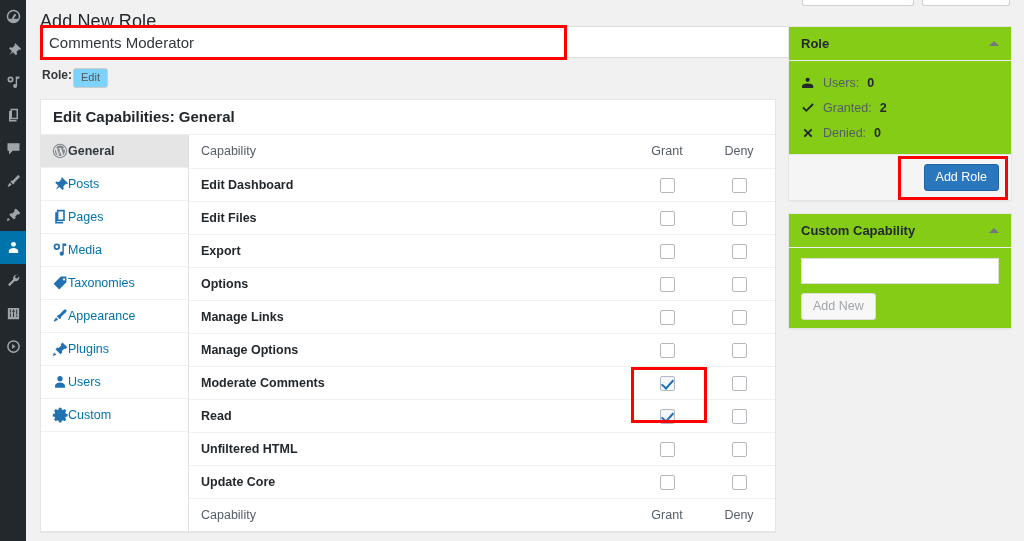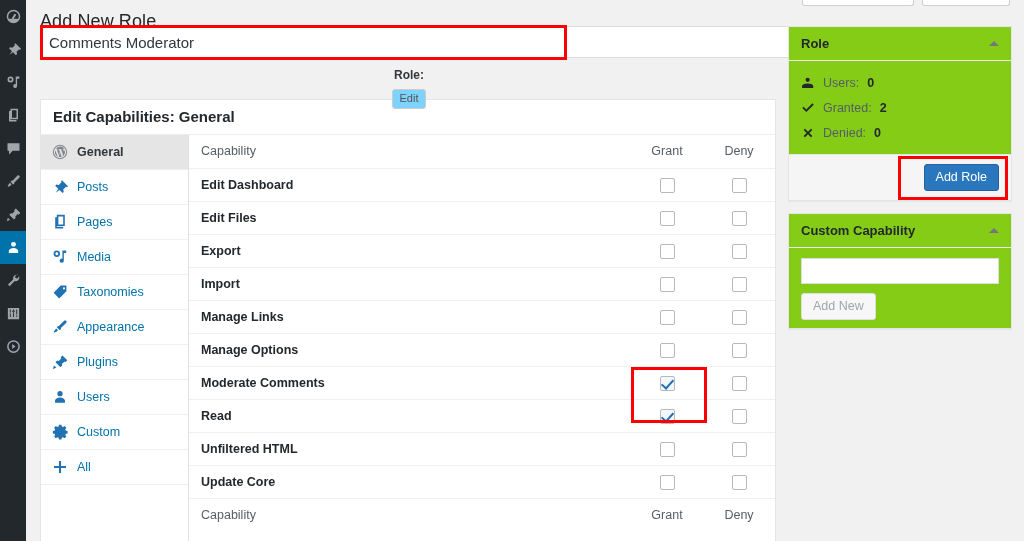--- a/index.html
+++ b/index.html
@@ -88,24 +88,23 @@
   .annot {
     position: absolute;
     border: 3px solid #ff0000;
     pointer-events: none;
     z-index: 30;
   }
   .annot.title-annot { left: 0; top: -1px; width: 527px; height: 35px; }
 
   .role-line {
     margin-top: 10px;
-    display: flex; align-items: center; gap: 7px;
+    display: flex; align-items: flex-start; gap: 1px;
     height: 22px;
     padding-left: 2px;
-    flex-direction: column;
   }
   .role-line .lbl { font-weight: bold; font-size: 12px; color: #32373c; }
   .role-edit-btn {
     font-family: "Liberation Sans", sans-serif;
     font-size: 11px;
     color: #555;
     background: #7dd3fc;
     border: 1px solid #ccc;
     border-radius: 3px;
     padding: 1px 7px 2px;
@@ -130,23 +129,22 @@
 
   .capwrap { display: flex; }
   .tabs {
     width: 148px;
     flex: 0 0 148px;
     border-right: 1px solid #e1e1e1;
     background: #fff;
   }
   .tab {
     display: flex; align-items: center;
-    gap: 9px;
     height: 33px;
-    padding: 17px 10px;
+    padding: 0 10px;
     border-bottom: 1px solid #f0f0f0;
     font-size: 12.5px;
     color: #0073aa;
     cursor: pointer;
   }
   .tab.active {
     background: #e5e5e5;
     color: #32373c;
     font-weight: bold;
   }
@@ -464,28 +462,20 @@
                 <span class="tlabel">Users</span>
               </div>
               <div class="tab">
                 <span class="ico">
                   <svg width="16" height="16" viewBox="0 0 20 20">
                     <path class="g" d="M10 6.4a3.6 3.6 0 100 7.2 3.6 3.6 0 000-7.2zm0 2a1.6 1.6 0 110 3.2 1.6 1.6 0 010-3.2zM8.7 1l-.4 2.2-1.7.7-1.8-1.3-2.2 2.2 1.3 1.8-.7 1.7L1 8.7v3.1l2.2.4.7 1.7-1.3 1.8 2.2 2.2 1.8-1.3 1.7.7.4 2.2h3.1l.4-2.2 1.7-.7 1.8 1.3 2.2-2.2-1.3-1.8.7-1.7 2.2-.4V8.7l-2.2-.4-.7-1.7 1.3-1.8-2.2-2.2-1.8 1.3-1.7-.7L11.8 1H8.7z"></path>
                   </svg>
                 </span>
                 <span class="tlabel">Custom</span>
               </div>
-              <div class="tab">
-                <span class="ico">
-                  <svg width="16" height="16" viewBox="0 0 20 20">
-                    <path class="g" d="M8.7 2.5h2.6v6.2h6.2v2.6h-6.2v6.2H8.7v-6.2H2.5V8.7h6.2V2.5z"></path>
-                  </svg>
-                </span>
-                <span class="tlabel">All</span>
-              </div>
               <div class="filler"></div>
             </div>
 
           <div class="captable">
             <table class="ctbl">
               <thead>
                 <tr>
                   <th>Capability</th>
                   <th class="c-grant">Grant</th>
                   <th class="c-deny">Deny</th>
@@ -501,21 +491,21 @@
                     <td class="c-name">Edit Files</td>
                     <td class="c-grant"><span class="cbx"></span></td>
                     <td class="c-deny"><span class="cbx"></span></td>
                   </tr>
                   <tr>
                     <td class="c-name">Export</td>
                     <td class="c-grant"><span class="cbx"></span></td>
                     <td class="c-deny"><span class="cbx"></span></td>
                   </tr>
                   <tr>
-                    <td class="c-name">Import</td>
+                    <td class="c-name">Options</td>
                     <td class="c-grant"><span class="cbx"></span></td>
                     <td class="c-deny"><span class="cbx"></span></td>
                   </tr>
                   <tr>
                     <td class="c-name">Manage Links</td>
                     <td class="c-grant"><span class="cbx"></span></td>
                     <td class="c-deny"><span class="cbx"></span></td>
                   </tr>
                   <tr>
                     <td class="c-name">Manage Options</td>

